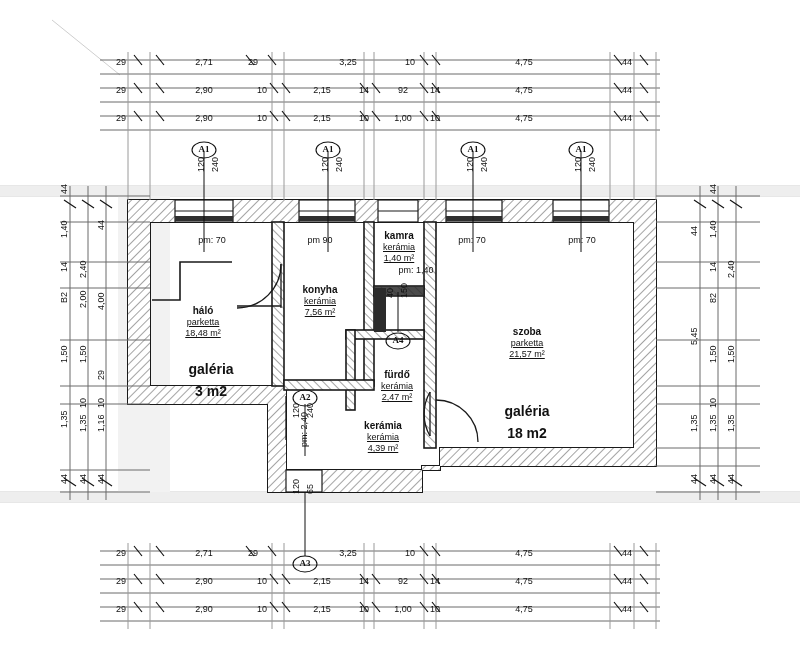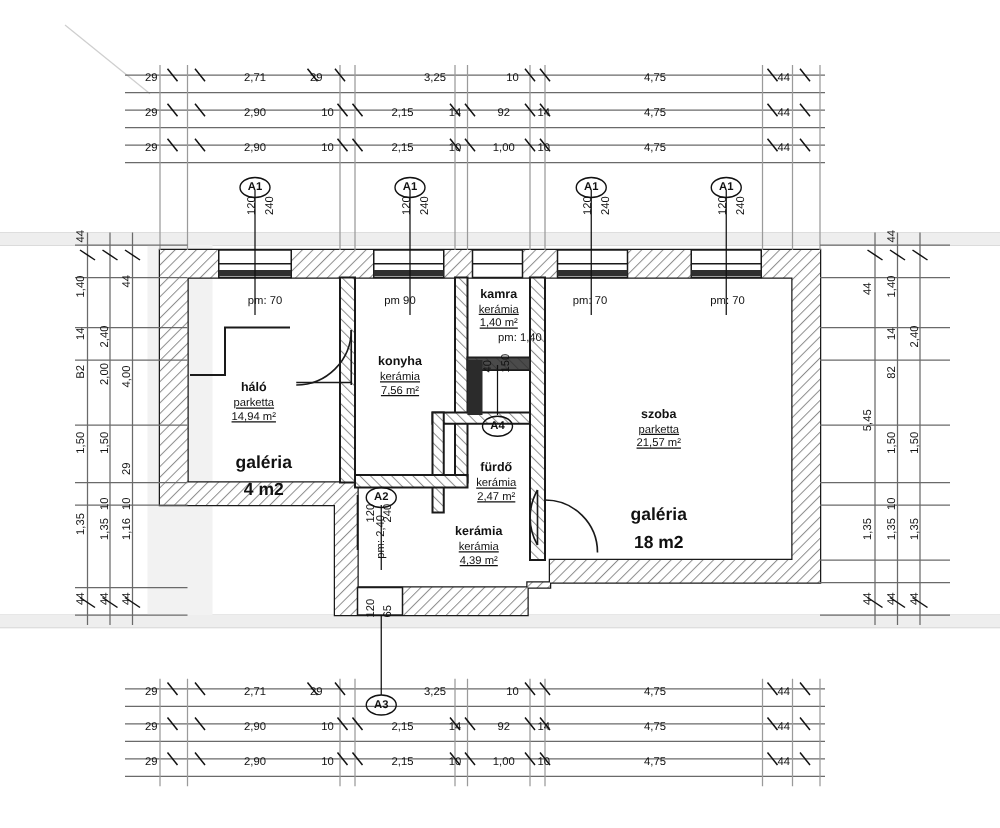--- a/index.html
+++ b/index.html
@@ -17,21 +17,21 @@
     white-space:nowrap;
     line-height:1;
   }
   .c{transform:translateX(-50%);}
   .dim{font-size:9px;color:#111;}
   .dimv{font-size:9px;color:#111;transform-origin:left top;}
   .room-name{font-size:10px;font-weight:bold;}
   .room-sub{font-size:9px;text-decoration:underline;}
   .gal{font-size:14px;font-weight:bold;}
   .galm{font-size:14px;font-weight:bold;}
-  .mark{font-size:9px;font-weight:bold;}
+  .mark{font-size:9px;font-weight:bold;font-family:Liberation Serif, serif;}
   .pm{font-size:9px;}
   svg{position:absolute;left:0;top:0;}
 </style>
 </head>
 <body>
 
 <div id="stage">
 
   <svg width="800" height="662">
     <defs>
@@ -380,38 +380,38 @@
       <div class="txt dimv" style="left: 292px; top: 494px;;transform:rotate(-90deg);transform-origin:left top;">120</div>
       <div class="txt dimv" style="left: 306px; top: 494px;;transform:rotate(-90deg);transform-origin:left top;">65</div>
       <div class="txt pm c" style="left: 212px; top: 236px;">pm: 70</div>
       <div class="txt pm c" style="left: 320px; top: 236px;">pm 90</div>
       <div class="txt pm c" style="left: 472px; top: 236px;">pm: 70</div>
       <div class="txt pm c" style="left: 582px; top: 236px;">pm: 70</div>
       <div class="txt pm c" style="left: 400px; top: 266px; margin-left: 16px;">pm: 1,40</div>
       <div class="txt pm" style="left: 300px; top: 447px;;transform:rotate(-90deg);transform-origin:left top;">pm: 2,40</div>
       <div class="txt room-name c" style="left: 203px; top: 306px;">háló</div>
       <div class="txt room-sub c" style="left: 203px; top: 318px;">parketta</div>
-      <div class="txt room-sub c" style="left: 203px; top: 329px;">14,94 m²</div>
+      <div class="txt room-sub c" style="left: 203px; top: 329px;">18,48 m²</div>
       <div class="txt room-name c" style="left: 320px; top: 285px;">konyha</div>
       <div class="txt room-sub c" style="left: 320px; top: 297px;">kerámia</div>
       <div class="txt room-sub c" style="left: 320px; top: 308px;">7,56 m²</div>
       <div class="txt room-name c" style="left: 399px; top: 231px;">kamra</div>
       <div class="txt room-sub c" style="left: 399px; top: 243px;">kerámia</div>
       <div class="txt room-sub c" style="left: 399px; top: 254px;">1,40 m²</div>
       <div class="txt room-name c" style="left: 397px; top: 370px;">fürdő</div>
       <div class="txt room-sub c" style="left: 397px; top: 382px;">kerámia</div>
       <div class="txt room-sub c" style="left: 397px; top: 393px;">2,47 m²</div>
       <div class="txt room-name c" style="left: 383px; top: 421px;">kerámia</div>
       <div class="txt room-sub c" style="left: 383px; top: 433px;">kerámia</div>
       <div class="txt room-sub c" style="left: 383px; top: 444px;">4,39 m²</div>
       <div class="txt room-name c" style="left: 527px; top: 327px;">szoba</div>
       <div class="txt room-sub c" style="left: 527px; top: 339px;">parketta</div>
       <div class="txt room-sub c" style="left: 527px; top: 350px;">21,57 m²</div>
       <div class="txt gal c" style="left: 211px; top: 362px;">galéria</div>
-      <div class="txt galm c" style="left: 211px; top: 384px;">4 m2</div>
+      <div class="txt galm c" style="left: 211px; top: 384px;">3 m2</div>
       <div class="txt gal c" style="left: 527px; top: 404px;">galéria</div>
       <div class="txt galm c" style="left: 527px; top: 426px;">18 m2</div>
       <div class="txt dimv" style="left: 60px; top: 194px;;transform:rotate(-90deg);transform-origin:left top;">44</div>
       <div class="txt dimv" style="left: 97px; top: 230px;;transform:rotate(-90deg);transform-origin:left top;">44</div>
       <div class="txt dimv" style="left: 60px; top: 238px;;transform:rotate(-90deg);transform-origin:left top;">1,40</div>
       <div class="txt dimv" style="left: 60px; top: 272px;;transform:rotate(-90deg);transform-origin:left top;">14</div>
       <div class="txt dimv" style="left: 60px; top: 303px;;transform:rotate(-90deg);transform-origin:left top;">B2</div>
       <div class="txt dimv" style="left: 79px; top: 278px;;transform:rotate(-90deg);transform-origin:left top;">2,40</div>
       <div class="txt dimv" style="left: 79px; top: 308px;;transform:rotate(-90deg);transform-origin:left top;">2,00</div>
       <div class="txt dimv" style="left: 97px; top: 310px;;transform:rotate(-90deg);transform-origin:left top;">4,00</div>

